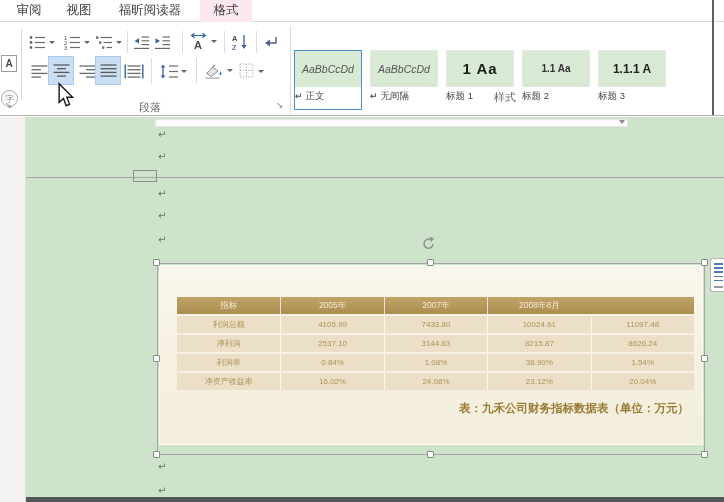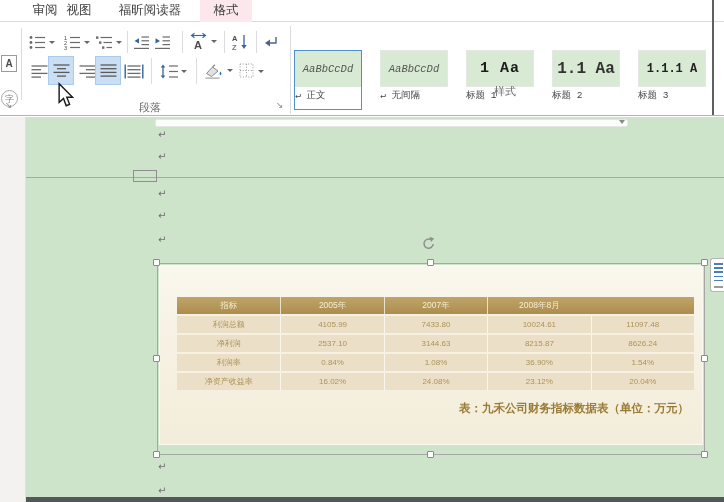--- a/index.html
+++ b/index.html
@@ -22,28 +22,28 @@
   .rbtn.hl { background:#cbdff4; border:1px solid #a9cbee; }
   .dd { width:0; height:0; border-left:3px solid transparent; border-right:3px solid transparent; border-top:3.5px solid #666; margin-left:2px; }
   .ic { display:block; }
   .grouplabel { position:absolute; font-size:11px; color:#6b6b6b; text-align:center; }
   .launcher { position:absolute; font-size:9px; color:#8a8a8a; line-height:9px; }
   .charborder { position:absolute; left:1px; top:33px; width:16px; height:17px; border:1px solid #9a9a9a; font-size:10px; font-weight:bold; color:#4a4a4a; text-align:center; line-height:15px; }
   .enclosechar { position:absolute; left:1px; top:68px; width:17px; height:17px; border:1px solid #a8a8a8; border-radius:50%; font-size:9px; color:#8a8a8a; text-align:center; line-height:16px; }
 
   
   .gallery { position:absolute; left:294px; top:28px; width:420px; height:60px; display:flex; overflow:hidden; }
-  .stitem { width:68px; margin-right:18px; flex:none; cursor:default;font-family:Liberation Mono, monospace; }
+  .stitem { width:68px; margin-right:8px; flex:none; cursor:default; }
   .stitem .prev { height:37px; background:#d8e9d4; border:1px solid #e3e8e2; display:flex; align-items:center; justify-content:center; overflow:hidden; white-space:nowrap; }
   .stitem .lbl { height:18px; font-size:9.5px; color:#444; text-align:left; line-height:17px; white-space:nowrap; overflow:hidden; }
   .stitem.sel { border:1px solid #4f90cf; background:#fff; }
   .stitem.sel .prev { border:none; height:36px; }
   .st-body { font-style:italic; font-size:10.5px; color:#555; }
   .st-h1 { font-weight:bold; font-size:15px; color:#1d1d1d; letter-spacing:1px; }
-  .st-h2 { font-weight:600; font-size:16px; color:#333; }
+  .st-h2 { font-weight:600; font-size:10px; color:#333; }
   .st-h3 { font-weight:bold; font-size:12px; color:#222; }
   .st-h4 { font-weight:bold; font-size:12px; color:#222; }
   .ribbonedge { position:absolute; left:712px; top:0; width:2px; height:115px; background:#5f6062; }
 
   
   .gutter { position:absolute; left:0; top:117px; width:26px; height:385px; background:#f3f2f1; border-right:1px solid #e2e1e0; }
   .page { position:absolute; left:26px; top:117px; width:698px; height:380px; background:#cee4ca; }
   .topstrip { position:absolute; left:155px; top:119px; width:473px; height:8px; background:#fdfdfd; border:1px solid #e6e6e6; border-radius:2px; }
   .striparrow { position:absolute; left:619px; top:120px; width:0; height:0; border-left:3.5px solid transparent; border-right:3.5px solid transparent; border-top:4px solid #8a8a8a; }
   .pmark { position:absolute; font-size:10px; color:#6e6e6e; line-height:10px; }
@@ -71,21 +71,21 @@
   .lo-gray { position:absolute; left:3px; top:27px; width:9px; height:1.5px; background:#9a9a9a; }
   .bottomstrip { position:absolute; left:26px; top:497px; width:698px; height:5px; background:#55565a; }
   .cursor { position:absolute; left:57px; top:82px; }
 </style>
 </head>
 <body>
 
 <div id="app">
 
   <div class="tabbar">
-    <div class="tab" style="left:26px;width:38px">审阅</div>
+    <div class="tab" style="left:10px;width:38px">审阅</div>
     <div class="tab" style="left:60px;width:38px">视图</div>
     <div class="tab" style="left:106px;width:88px">福昕阅读器</div>
     <div class="tab active" style="left:200px;width:52px">格式</div>
   </div>
 
   <div class="ribbon">
 
     <div class="charborder">A</div>
     <div class="enclosechar">字</div>
     <div class="launcher" style="left:5px;top:79px">↘</div>
@@ -295,21 +295,21 @@
       </div>
       <div class="stitem">
         <div class="prev st-h2">1.1 Aa</div>
         <div class="lbl">标题 2</div>
       </div>
       <div class="stitem">
         <div class="prev st-h3">1.1.1 A</div>
         <div class="lbl">标题 3</div>
       </div>
     </div>
-    <div class="grouplabel" style="left:450px;top:62px;width:110px">样式</div>
+    <div class="grouplabel" style="left:450px;top:68px;width:110px">样式</div>
   </div>
 
   <div class="ribbonedge"></div>
 
   <div class="gutter"></div>
   <div class="page"></div>
   <div class="topstrip"></div>
   <div class="striparrow"></div>
 
   <span class="pmark" style="left:158px;top:130px">↵</span>

